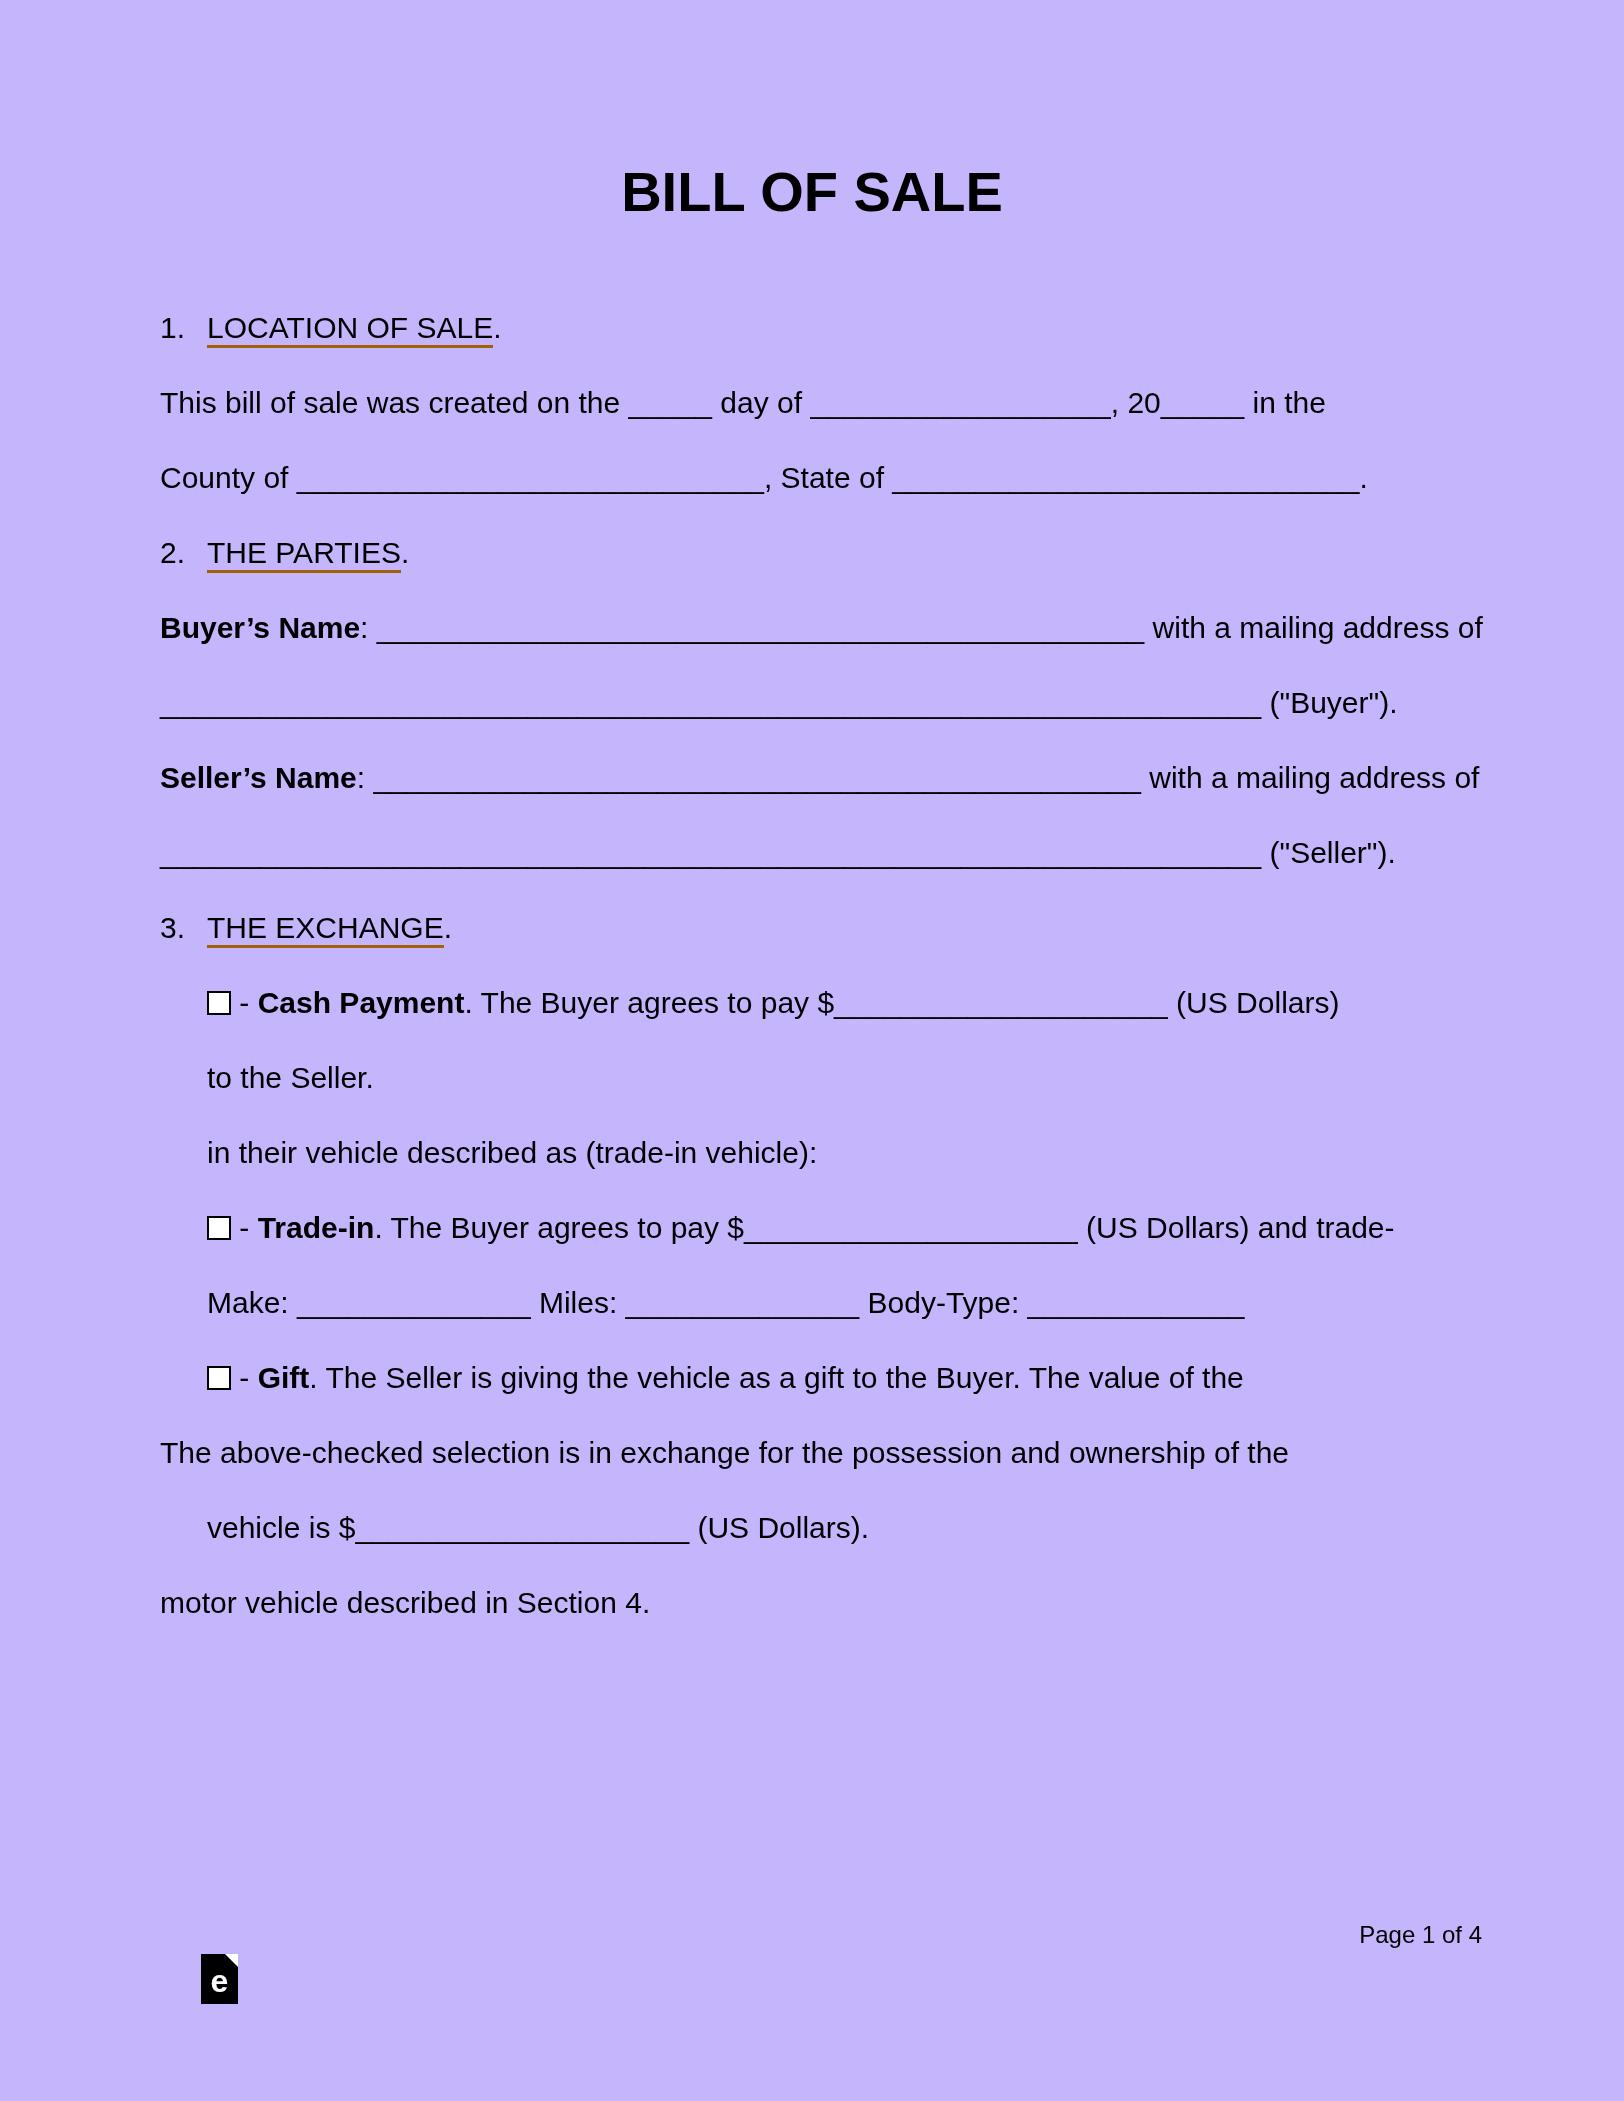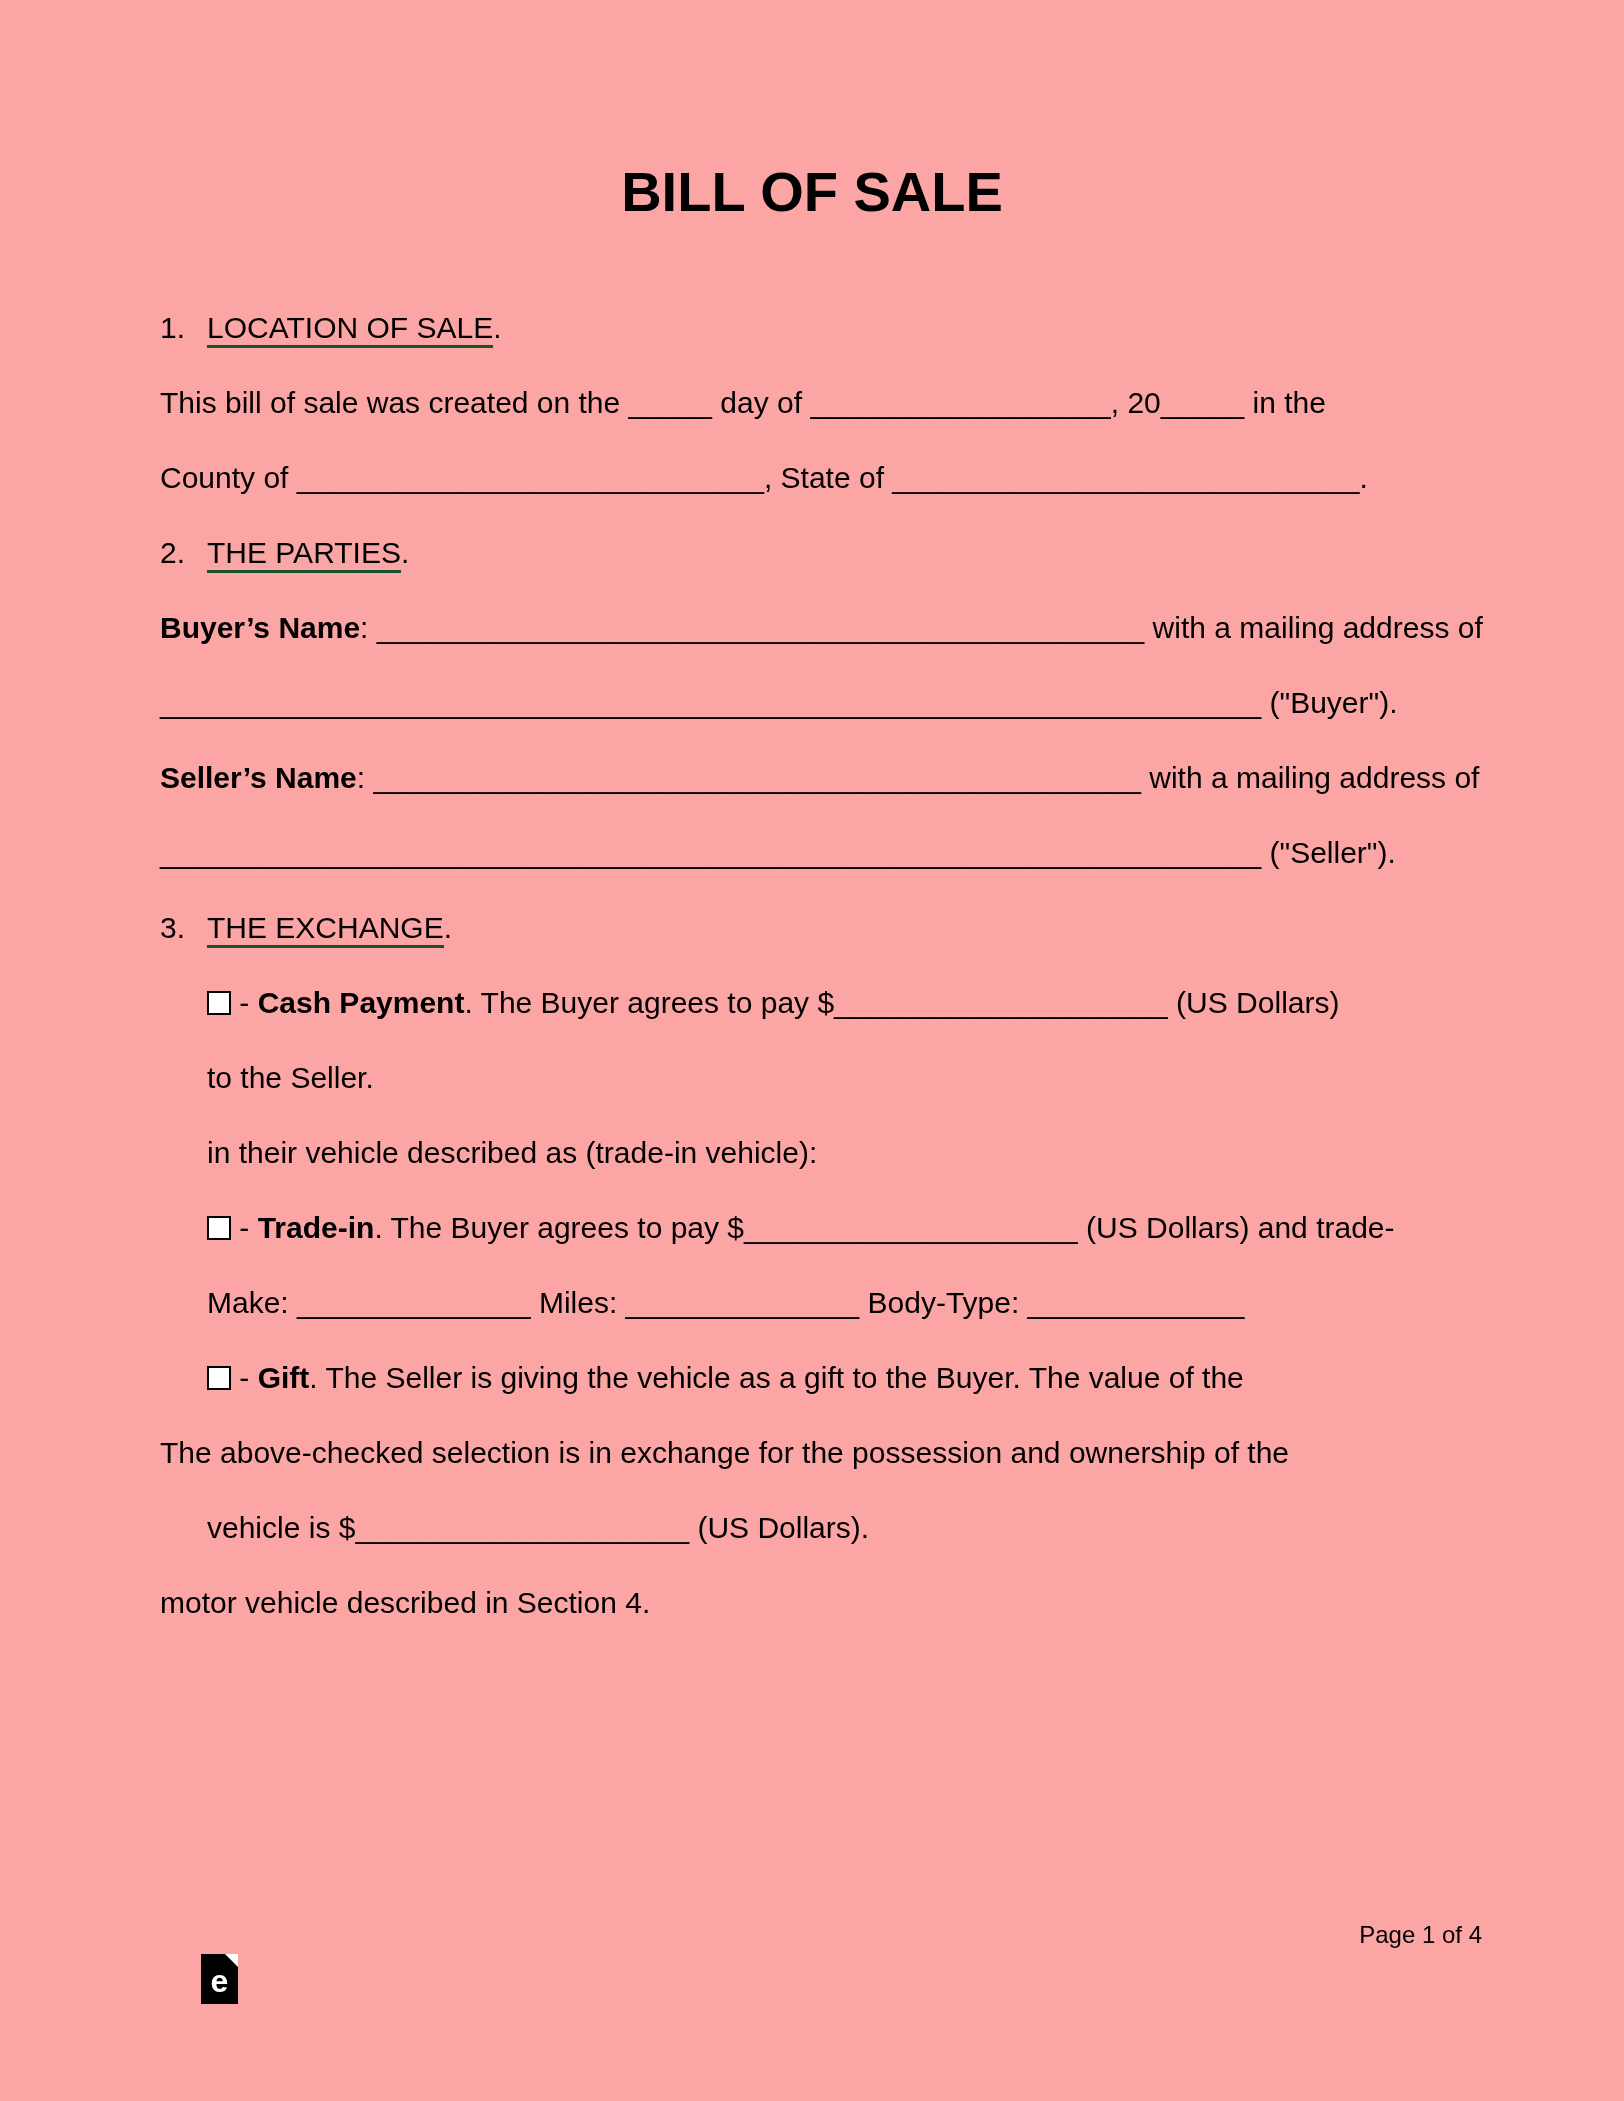--- a/index.html
+++ b/index.html
@@ -1,20 +1,20 @@
 <!DOCTYPE html>
 <html><head>
 <meta charset="utf-8">
 <style>
   html, body { margin: 0; padding: 0; background: #ffffff; }
   .page {
     position: relative;
     width: 1624px;
     height: 2101px;
-    background: #fca5a5;
+    background: #c4b5fd;
     color: #000000;
     font-family: "Liberation Sans", sans-serif;
     font-size: 30px;
     overflow: hidden;
   }
   .doc-title {
     margin: 0;
     padding-top: 162px;
     text-align: center;
     font-size: 56px;
@@ -31,21 +31,21 @@
     height: 75px;
     line-height: 75px;
     white-space: pre;
   }
   .indent { padding-left: 47px; }
   .num {
     display: inline-block;
     width: 47px;
   }
   .hu {
-    border-bottom: 3px solid #14532d;
+    border-bottom: 3px solid #a16207;
     padding-bottom: 1px;
   }
   .b { font-weight: bold; }
   
   .cb {
     display: inline-block;
     width: 20px;
     height: 20px;
     border: 2px solid #000;
     vertical-align: -2px;

